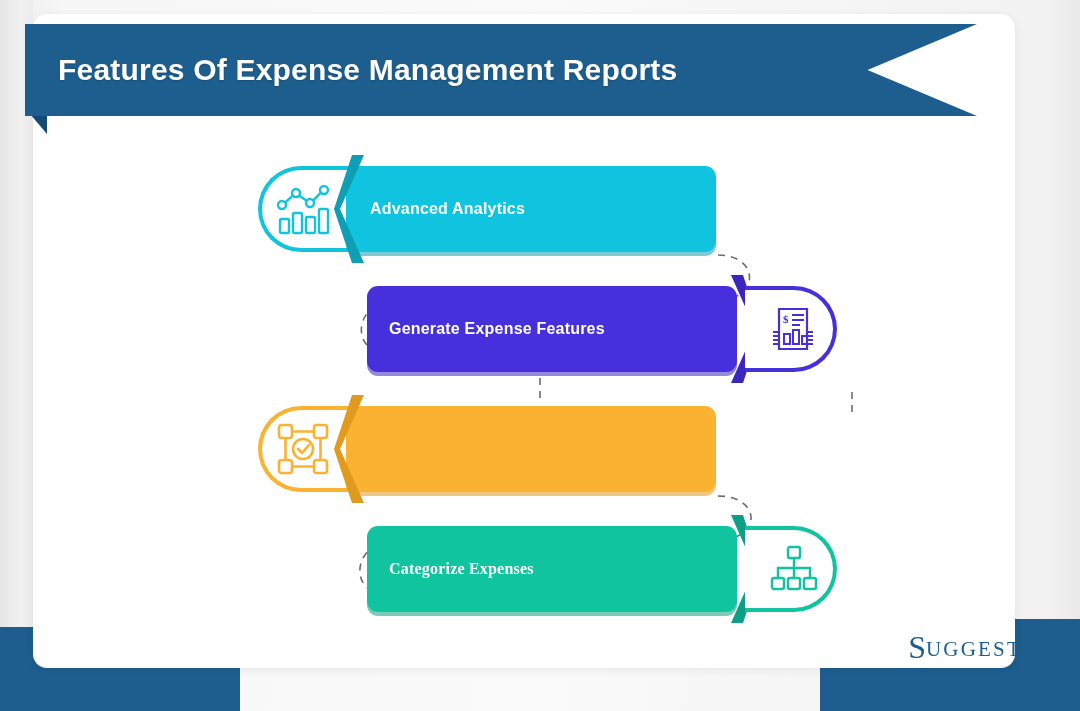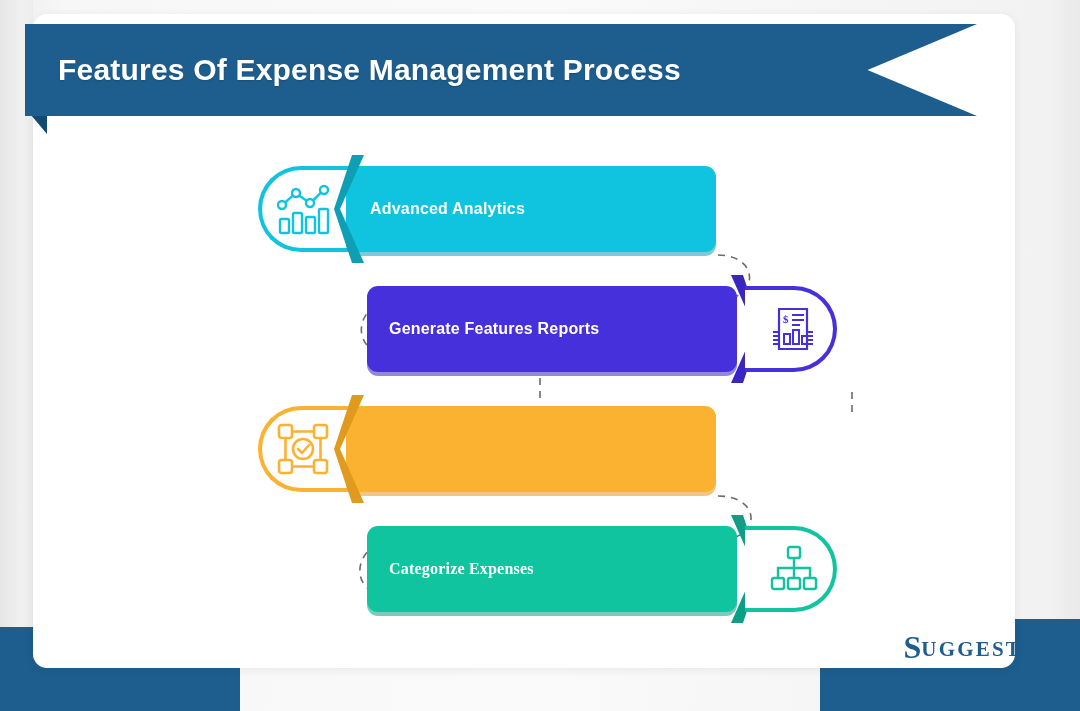--- a/index.html
+++ b/index.html
@@ -201,37 +201,37 @@
   }
   .logo-small {
     font-size: 21px;
     letter-spacing: 2.2px;
     text-transform: uppercase;
   }
   .logo-reg {
     font-size: 11px;
     vertical-align: super;
   }
-  .logo-row2 { margin-top: 0; font-weight: bold; }
+  .logo-row2 { margin-top: 0; }
 </style>
 </head>
 <body>
 
 <div class="stage">
 
   <div class="deco-left-strip"></div>
   <div class="deco-bl"></div>
   <div class="deco-br"></div>
 
   <div class="card"></div>
 
   <div class="ribbon-wrap">
     <div class="ribbon-tail"></div>
     <div class="ribbon-body2"></div>
-    <div class="ribbon-title">Features Of Expense Management Process</div>
+    <div class="ribbon-title">Features Of Expense Management Reports</div>
   </div>
 
   <svg class="connectors" viewBox="0 0 1080 711" xmlns="http://www.w3.org/2000/svg">
 
     <path d="M 718 255 C 760 255 760 300 718 300 L 400 300 C 352 300 352 350 382 352" fill="none" stroke="#6b6b6b" stroke-width="1.6" stroke-dasharray="7 6"></path>
 
     <path d="M 540 378 L 540 400" fill="none" stroke="#6b6b6b" stroke-width="1.6" stroke-dasharray="7 6"></path>
 
     <path d="M 718 496 C 762 496 762 540 718 540 L 400 540 C 350 540 350 592 382 594" fill="none" stroke="#6b6b6b" stroke-width="1.6" stroke-dasharray="7 6"></path>
 
@@ -277,21 +277,21 @@
         <text x="16" y="20" font-size="11" font-family="Liberation Serif, serif" fill="#4630DC" font-weight="bold">$</text>
         <path d="M25 12 H37 M25 17 H37 M25 22 H33" stroke="#4630DC" stroke-width="2" fill="none"></path>
         <rect x="17" y="31" width="6" height="10" fill="none" stroke="#4630DC" stroke-width="2"></rect>
         <rect x="26" y="27" width="6" height="14" fill="none" stroke="#4630DC" stroke-width="2"></rect>
         <rect x="35" y="33" width="5" height="8" fill="none" stroke="#4630DC" stroke-width="2"></rect>
         <path d="M6 29 H12 M6 33 H12 M6 37 H12 M6 41 H12" stroke="#4630DC" stroke-width="2" fill="none"></path>
         <path d="M40 29 H46 M40 33 H46 M40 37 H46 M40 41 H46" stroke="#4630DC" stroke-width="2" fill="none"></path>
       </svg>
     </div>
 
-    <div class="bar-label" style="left:22px;">Generate Features Reports</div>
+    <div class="bar-label" style="left:22px;">Generate Expense Features</div>
   </div>
 
   <div class="row" style="left:258px; top:406px; width:480px;">
     <div class="cap cap-left" style="left:0px; top:0px; border-color:#FBB231;">
       <svg width="54" height="54" viewBox="0 0 54 54">
         <rect x="3" y="3" width="13" height="13" rx="2.5" fill="none" stroke="#FBB231" stroke-width="2.6"></rect>
         <rect x="38" y="3" width="13" height="13" rx="2.5" fill="none" stroke="#FBB231" stroke-width="2.6"></rect>
         <rect x="3" y="38" width="13" height="13" rx="2.5" fill="none" stroke="#FBB231" stroke-width="2.6"></rect>
         <rect x="38" y="38" width="13" height="13" rx="2.5" fill="none" stroke="#FBB231" stroke-width="2.6"></rect>
         <path d="M16 9.5 H38 M16 44.5 H38 M9.5 16 V38 M44.5 16 V38" stroke="#FBB231" stroke-width="2.6" fill="none"></path>

